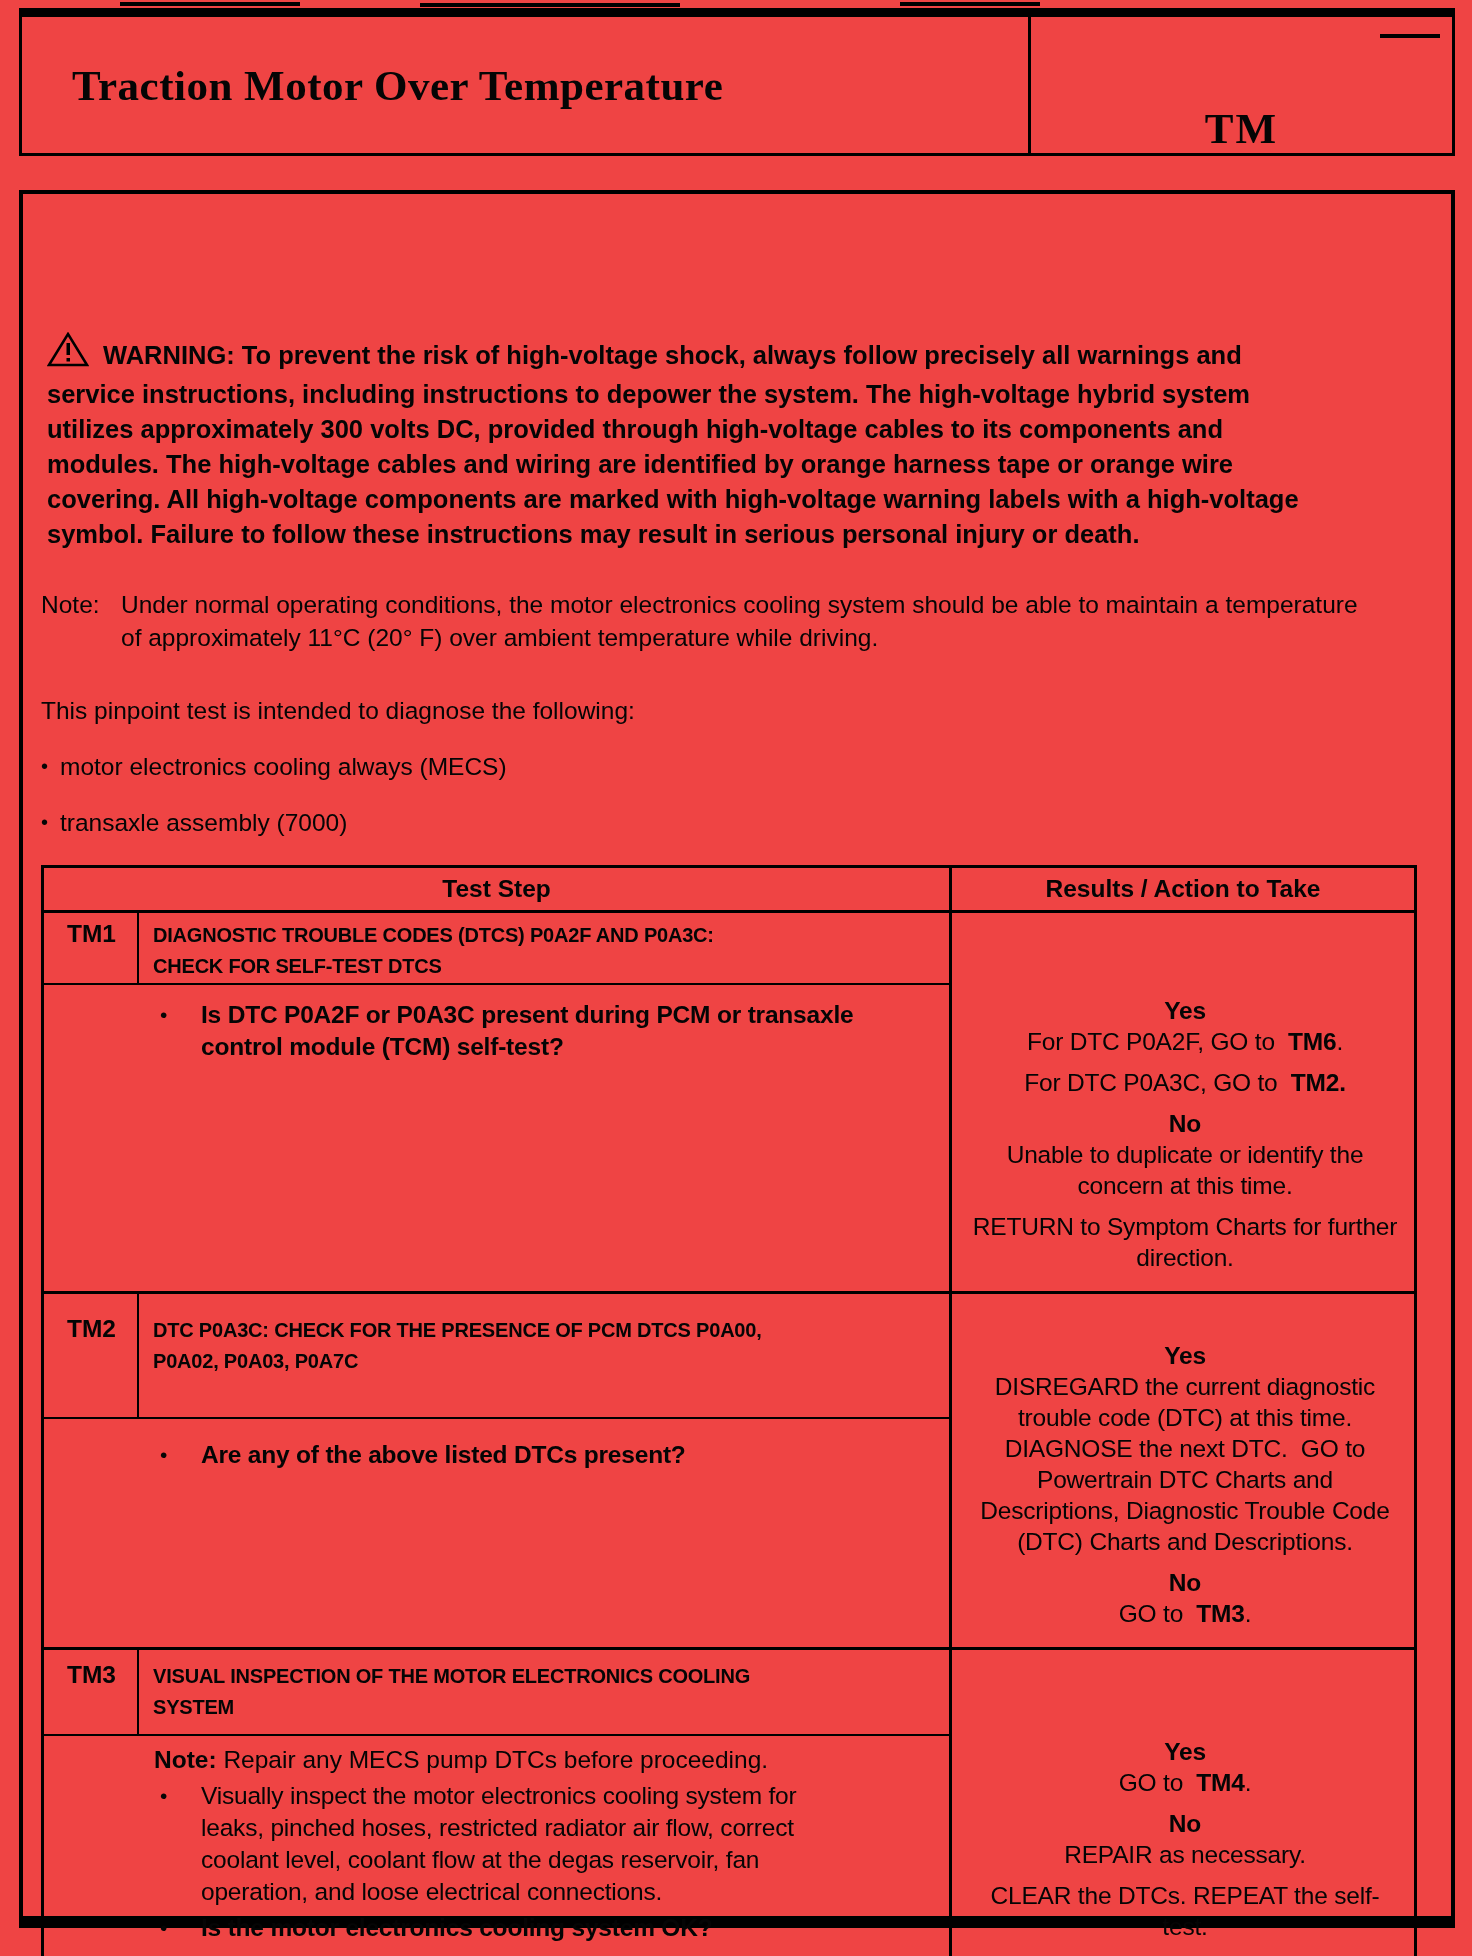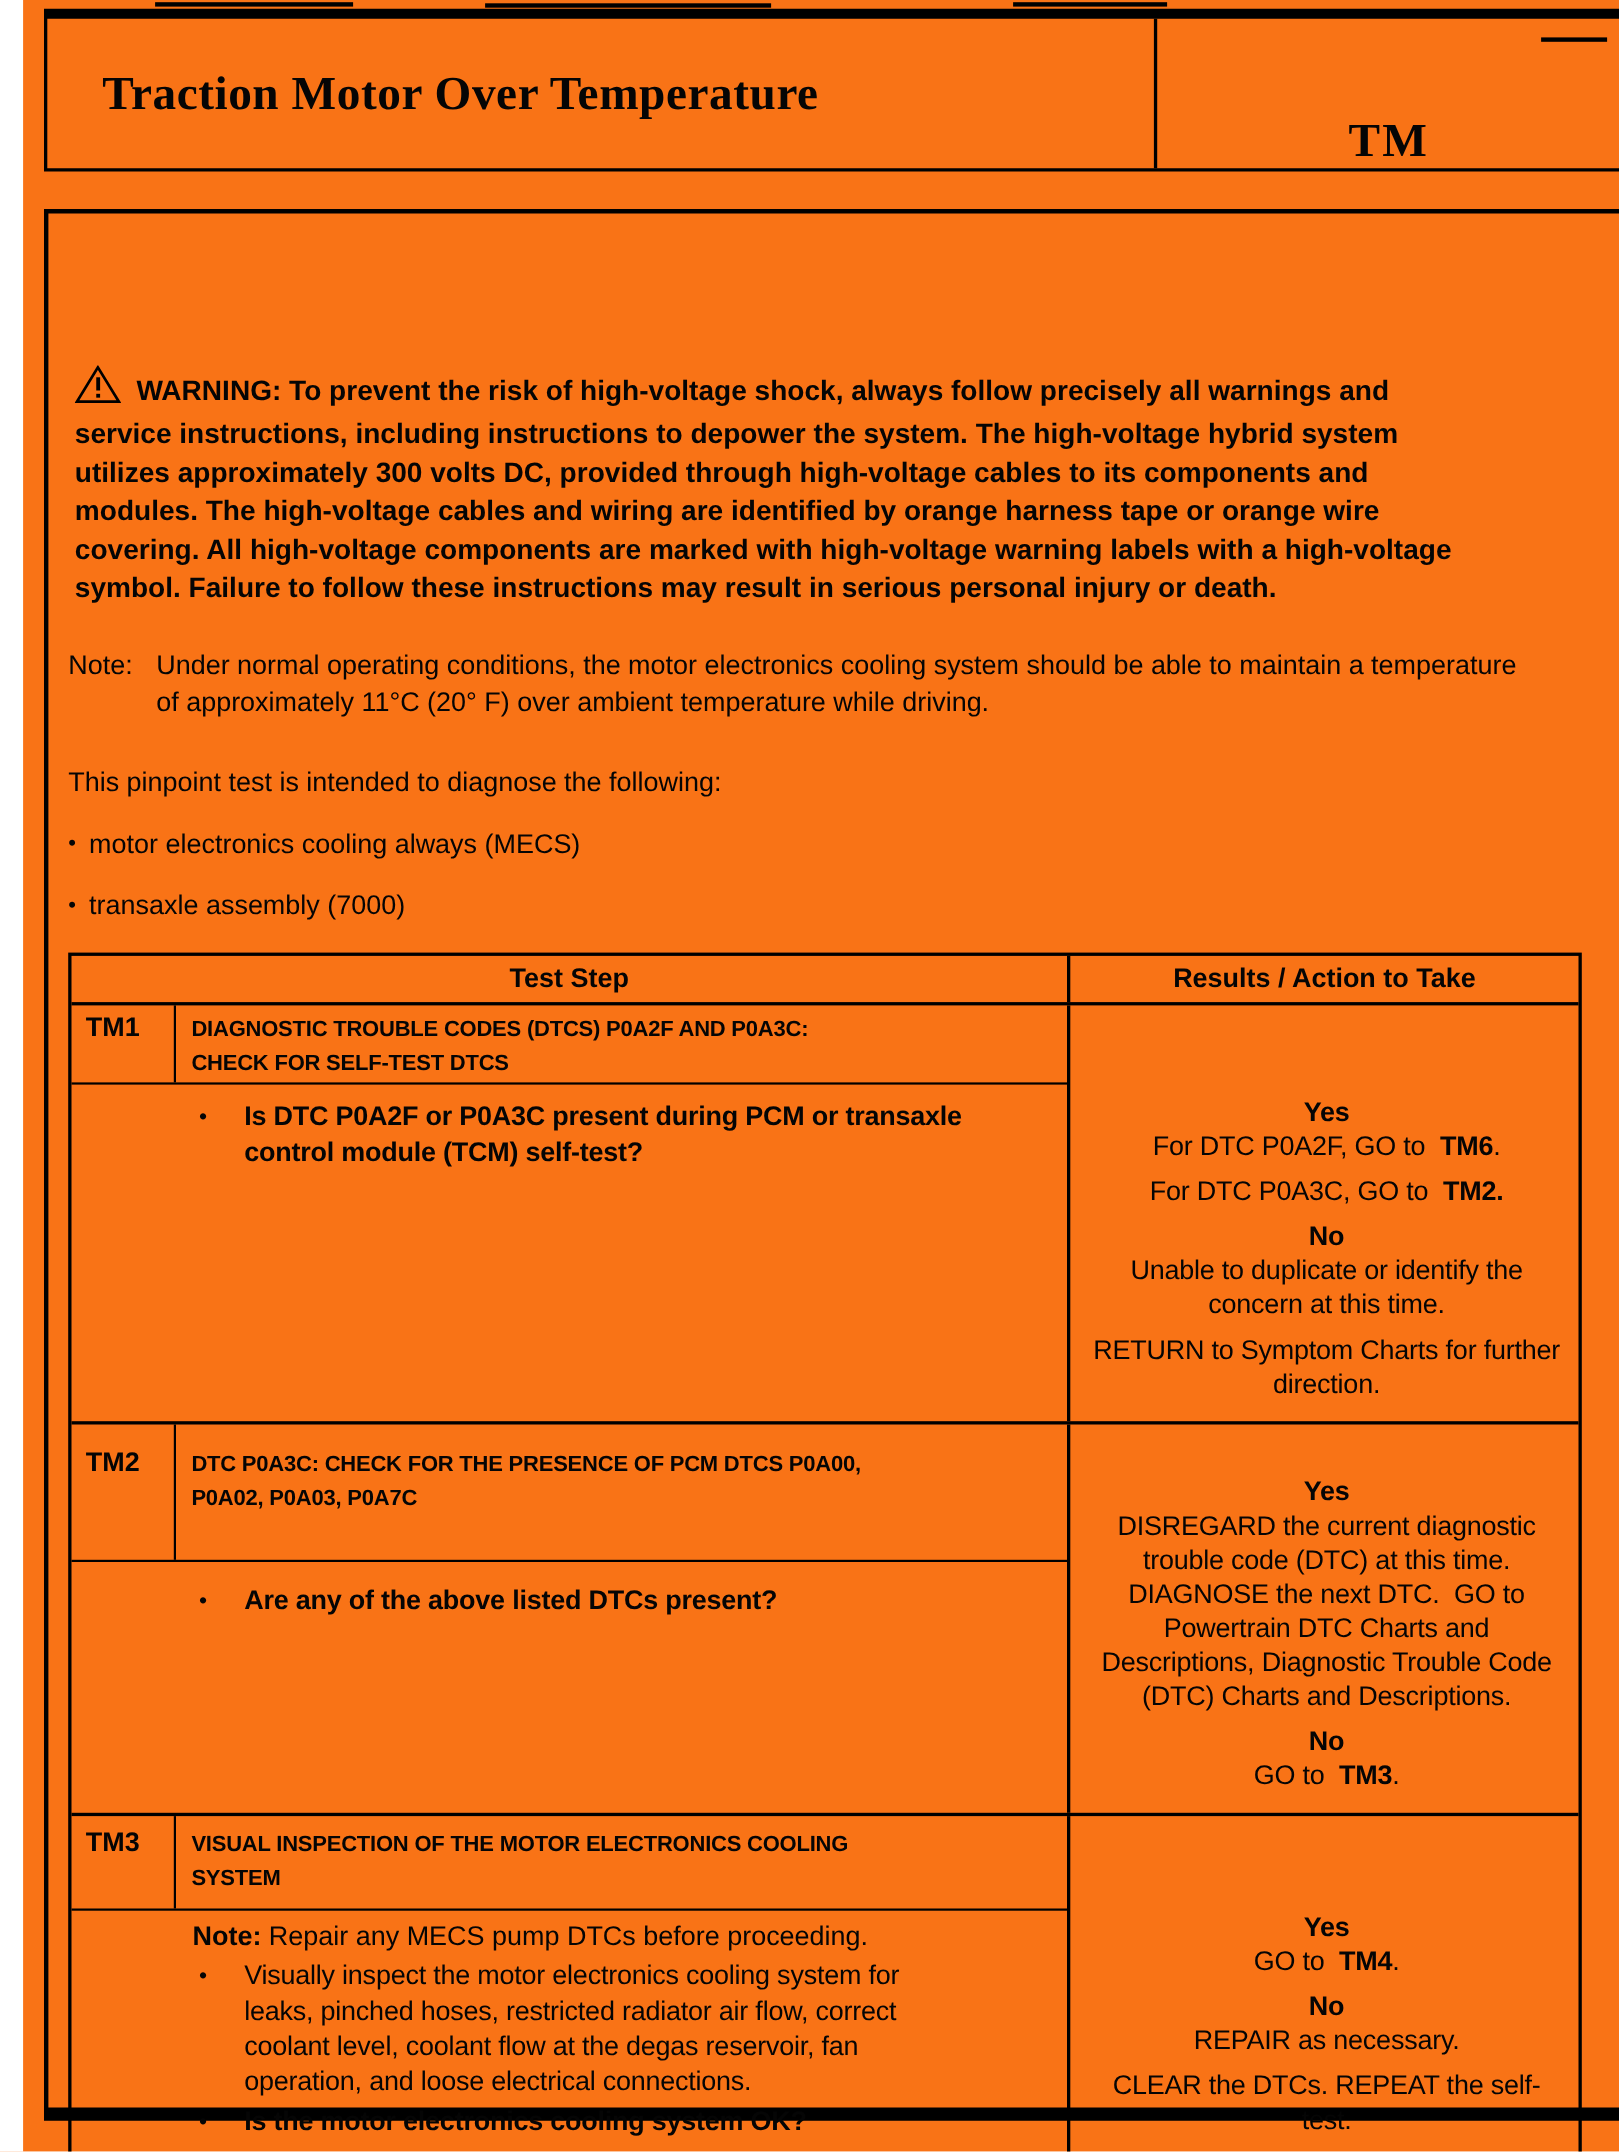--- a/index.html
+++ b/index.html
@@ -1,18 +1,18 @@
 <!DOCTYPE html>
 <html><head>
 <meta charset="utf-8">
 <style>
   html,body{margin:0;padding:0;background:#ffffff;}
   body{width:1472px;height:1956px;position:relative;overflow:hidden;
        font-family:"Liberation Sans",sans-serif;color:#050505;}
-  .page{position:absolute;inset:0;background:#f97316;margin-left:21px;}
+  .page{position:absolute;inset:0;background:#ef4444;}
 
   
   .artifact{position:absolute;background:#000;}
 
   
   .header-box{position:absolute;left:19px;top:8px;width:1436px;height:148px;
               border:3px solid #000;border-top-width:9px;box-sizing:border-box;display:flex;}
   .header-title-cell{flex:1;display:flex;align-items:center;padding-left:50px;box-sizing:border-box;}
   .header-title{font-family:"Liberation Serif",serif;font-weight:bold;font-size:43px;letter-spacing:0.5px;}
   .header-code-cell{width:424px;border-left:3px solid #000;display:flex;align-items:flex-end;justify-content:center;box-sizing:border-box;}
@@ -38,21 +38,21 @@
   
   .pin-table{margin-top:26px;width:1376px;border:3px solid #000;box-sizing:border-box;}
   .table-header{display:grid;grid-template-columns:905px 1fr;border-bottom:3px solid #000;height:42px;}
   .th{display:flex;align-items:center;justify-content:center;font-weight:bold;font-size:24.5px;}
   .th-results{border-left:3px solid #000;box-sizing:border-box;}
 
   .tm-block{display:grid;grid-template-columns:905px 1fr;border-bottom:3px solid #000;}
   .tm-block:last-child{border-bottom:none;}
   .tm-left{display:flex;flex-direction:column;}
   .tm-titlerow{display:grid;grid-template-columns:95px 1fr;border-bottom:2px solid #000;box-sizing:border-box;}
-  .tm-id{border-right:2px solid #000;font-weight:bold;font-size:24.5px;padding-left:13px;box-sizing:border-box;}
+  .tm-id{border-right:2px solid #000;font-weight:bold;font-size:24.5px;padding-left:23px;box-sizing:border-box;}
   .tm-title{font-weight:bold;font-size:20px;line-height:31px;max-width:620px;padding-left:14px;letter-spacing:-0.2px;}
   .tm-content{padding:14px 12px 8px 110px;font-size:24.5px;line-height:32px;flex:1;}
   .step-line{display:flex;margin-bottom:10px;}
   .step-line.plain{display:block;max-width:700px;}
   .marker{width:41px;flex:none;padding-left:6px;font-size:21px;}
   .step-text{max-width:660px;letter-spacing:-0.2px;}
   .tm-results{border-left:3px solid #000;box-sizing:border-box;
               padding:0 12px 8px 16px;font-size:24.5px;line-height:31px;letter-spacing:-0.2px;text-align:center;}
   .res-line{margin:0 0 10px 0;}
   .res-line.tight{margin-bottom:0;}

